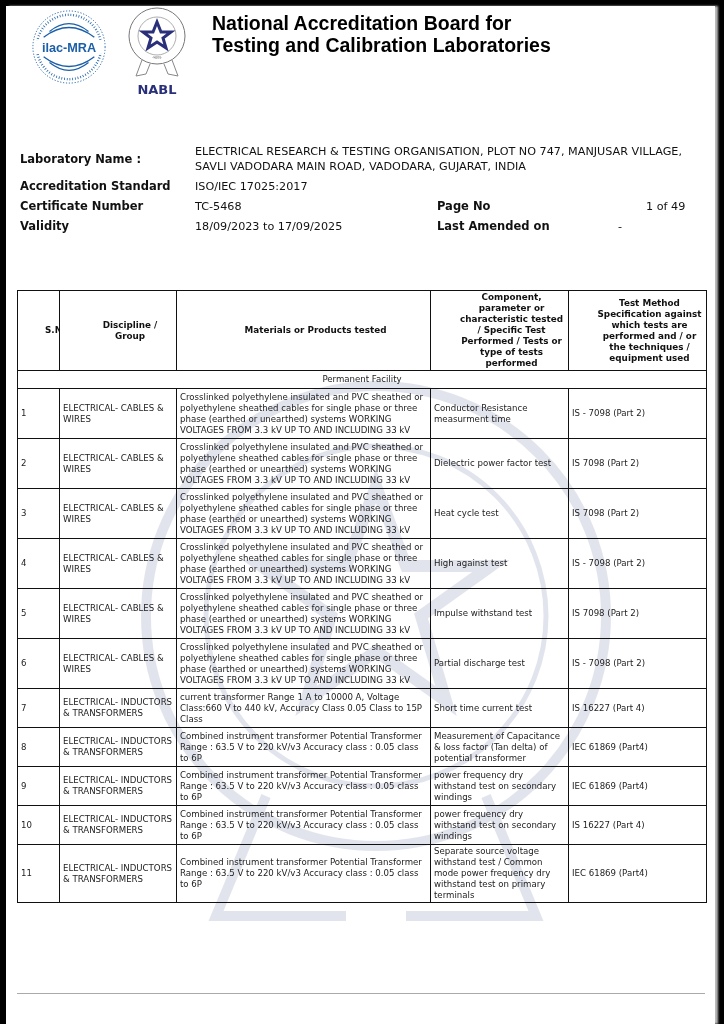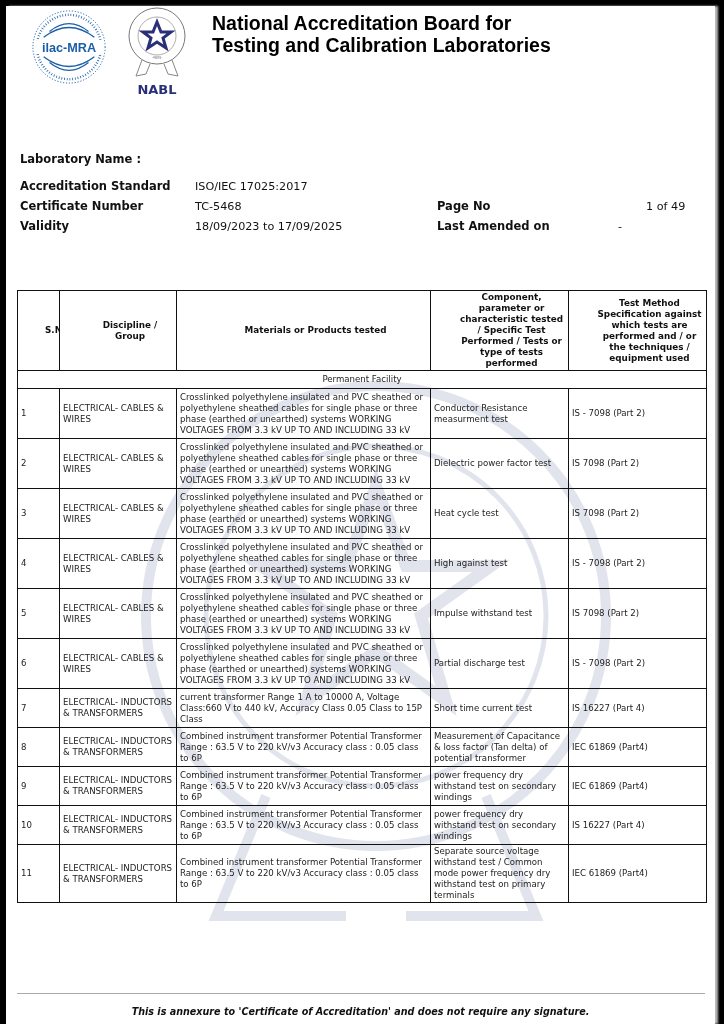--- a/index.html
+++ b/index.html
@@ -95,20 +95,24 @@
     <text x="33" y="88" text-anchor="middle" font-family="DejaVu Sans, sans-serif" font-weight="bold" font-size="13" fill="#2a2f7a">NABL</text>
   </svg>
 
   <div class="org-title">
     <div>National Accreditation Board for</div>
     <div>Testing and Calibration Laboratories</div>
   </div>
 
 
   <div class="meta label" style="left:14px; top:146px;">Laboratory Name :</div>
+  <div class="meta meta-value" style="left:189px; top:138px; width:510px;">
+    <div>ELECTRICAL RESEARCH &amp; TESTING ORGANISATION, PLOT NO 747, MANJUSAR VILLAGE,</div>
+    <div>SAVLI VADODARA MAIN ROAD, VADODARA, GUJARAT, INDIA</div>
+  </div>
 
   <div class="meta label" style="left:14px; top:173px;">Accreditation Standard</div>
   <div class="meta meta-value" style="left:189px; top:173px;">ISO/IEC 17025:2017</div>
 
   <div class="meta label" style="left:14px; top:193px;">Certificate Number</div>
   <div class="meta meta-value" style="left:189px; top:193px;">TC-5468</div>
   <div class="meta label" style="left:431px; top:193px;">Page No</div>
   <div class="meta meta-value" style="left:640px; top:193px;">1 of 49</div>
 
   <div class="meta label" style="left:14px; top:213px;">Validity</div>
@@ -135,21 +139,21 @@
     </thead>
     <tbody>
       <tr class="facility-row">
         <td colspan="5">Permanent Facility</td>
       </tr>
 
       <tr class="row-tall">
         <td>1</td>
         <td>ELECTRICAL- CABLES &amp; WIRES</td>
         <td>Crosslinked polyethylene insulated and PVC sheathed or polyethylene sheathed cables for single phase or three phase (earthed or unearthed) systems WORKING VOLTAGES FROM 3.3 kV UP TO AND INCLUDING 33 kV</td>
-        <td>Conductor Resistance measurment test</td>
+        <td>Conductor Resistance measurment time</td>
         <td>IS - 7098 (Part 2)</td>
       </tr>
       <tr class="row-tall">
         <td>2</td>
         <td>ELECTRICAL- CABLES &amp; WIRES</td>
         <td>Crosslinked polyethylene insulated and PVC sheathed or polyethylene sheathed cables for single phase or three phase (earthed or unearthed) systems WORKING VOLTAGES FROM 3.3 kV UP TO AND INCLUDING 33 kV</td>
         <td>Dielectric power factor test</td>
         <td>IS 7098 (Part 2)</td>
       </tr>
       <tr class="row-tall">
@@ -212,14 +216,13 @@
         <td>11</td>
         <td>ELECTRICAL- INDUCTORS &amp; TRANSFORMERS</td>
         <td>Combined instrument transformer Potential Transformer Range : 63.5 V to 220 kV/v3 Accuracy class : 0.05 class to 6P</td>
         <td>Separate source voltage withstand test / Common mode power frequency dry withstand test on primary terminals</td>
         <td>IEC 61869 (Part4)</td>
       </tr>
     </tbody>
   </table>
 
   <div class="footer-line"></div>
-  <div class="footer-text">This is annexure to 'Certificate of Accreditation' and does not require any signature.</div>
 </div>
 
 </body></html>

